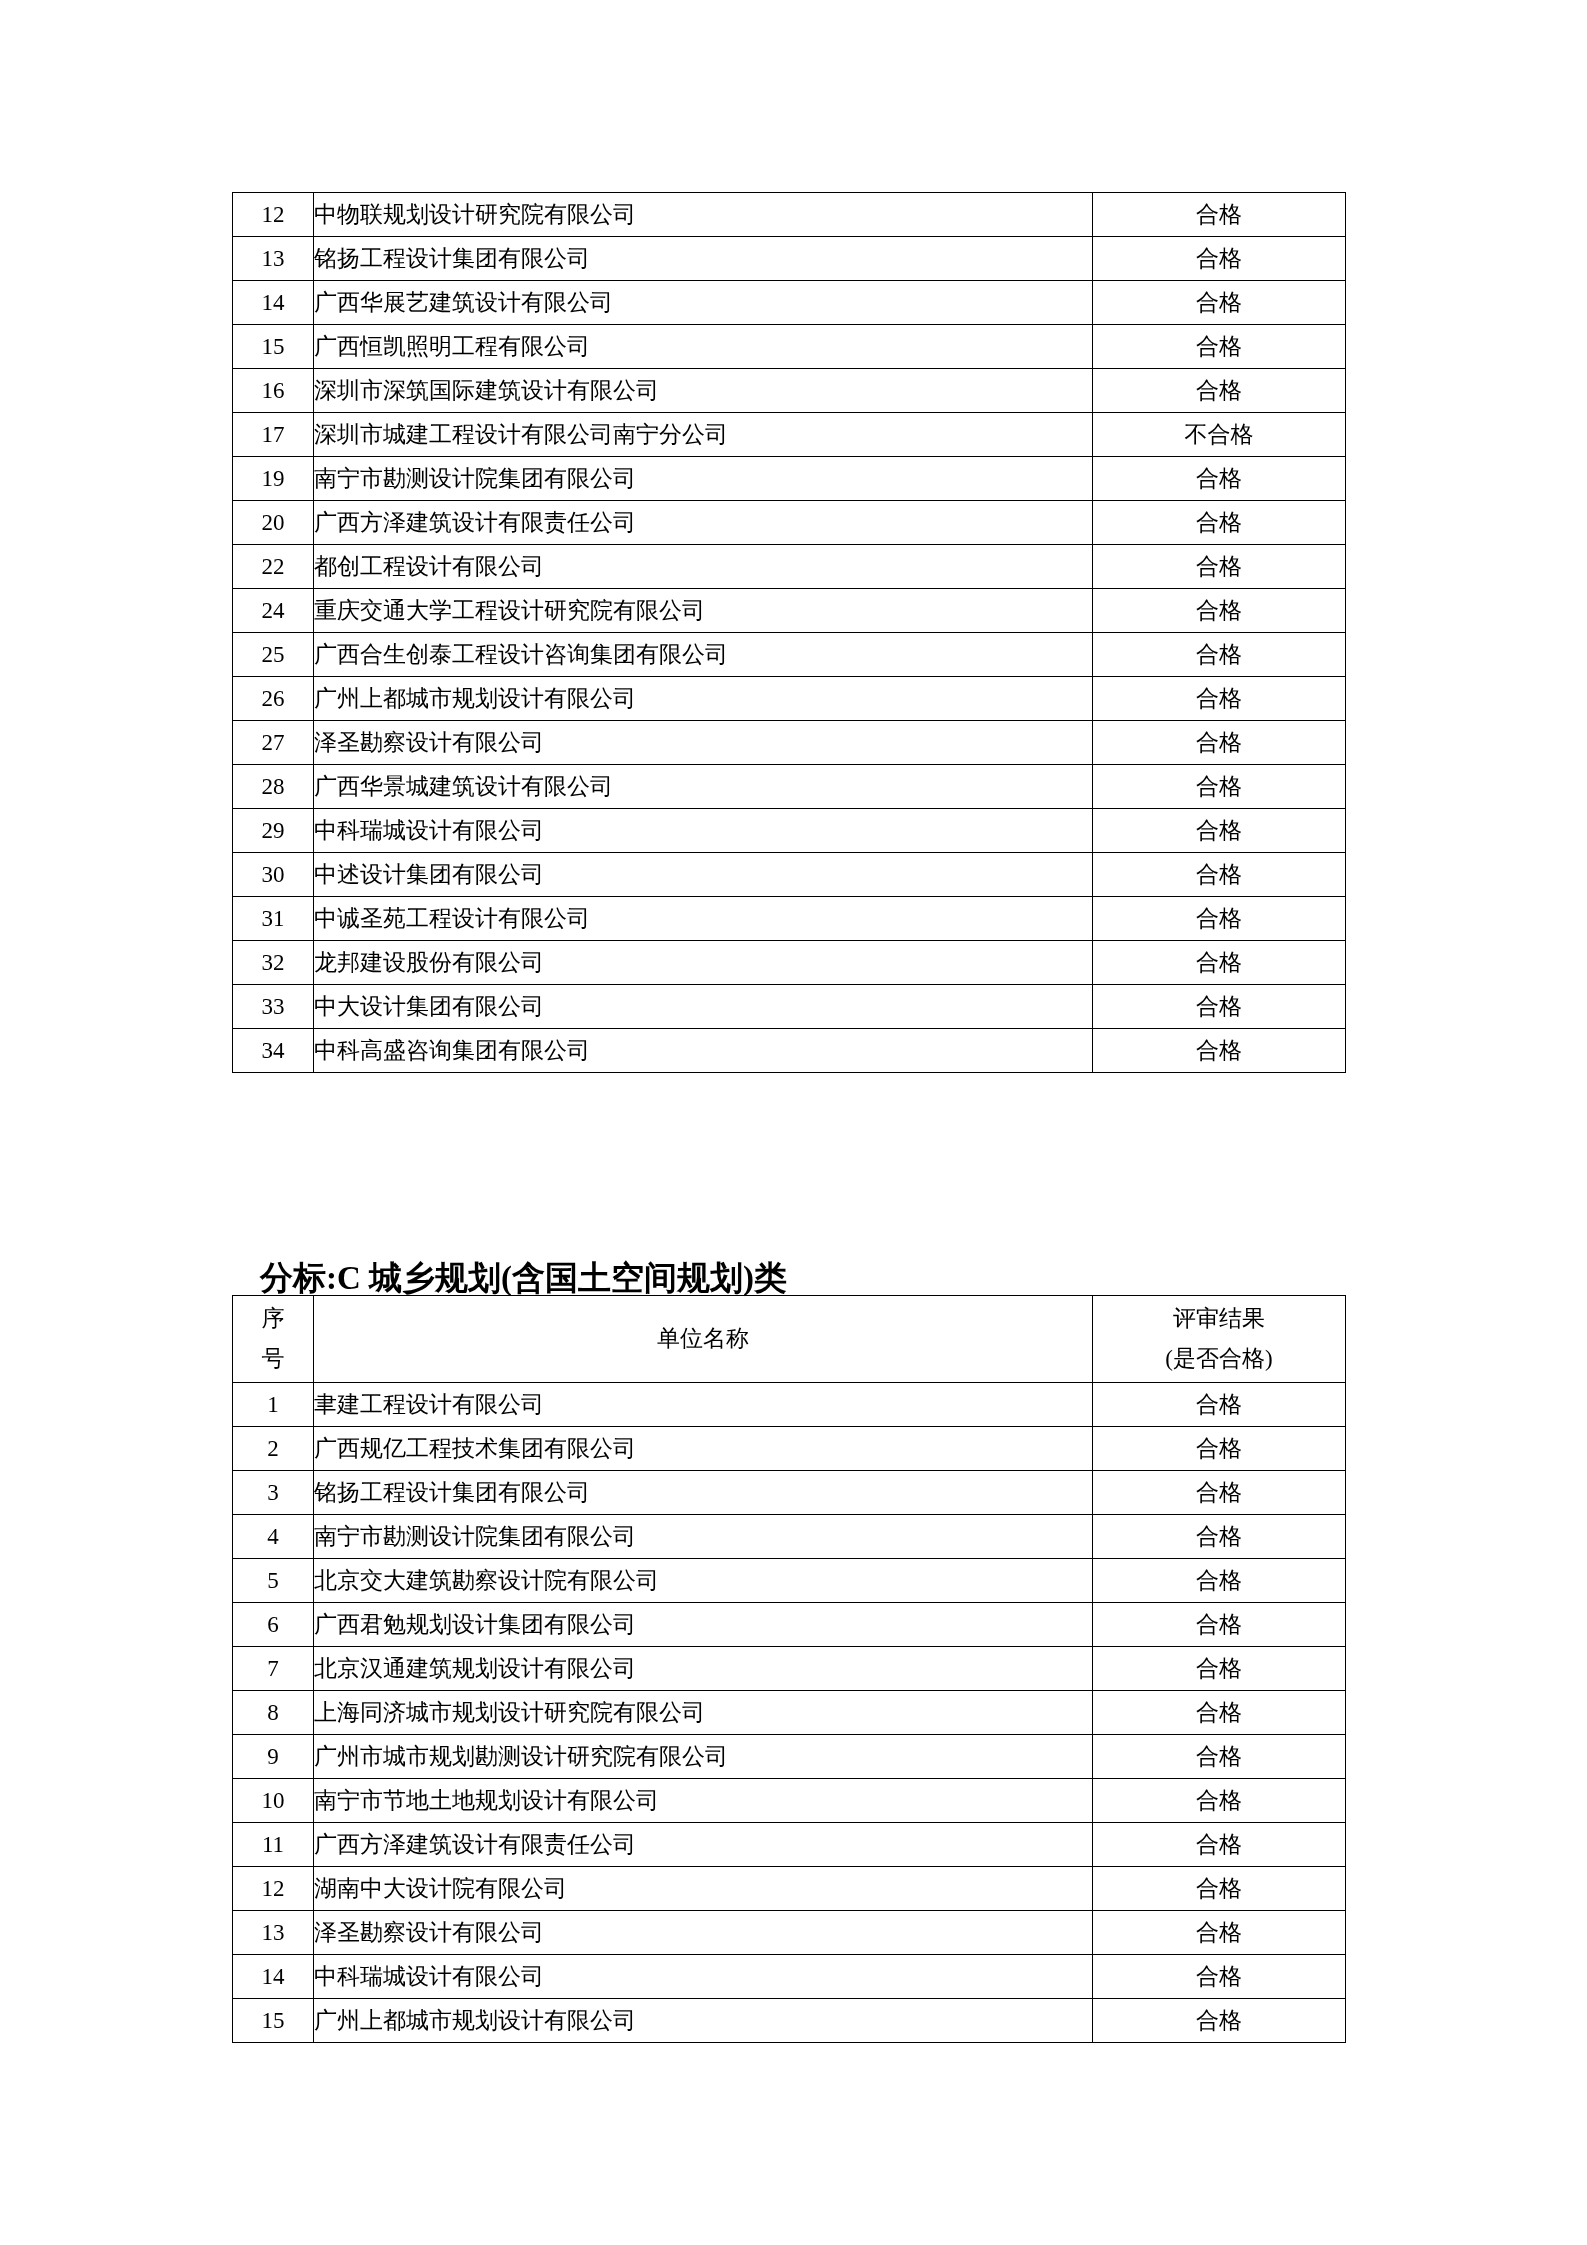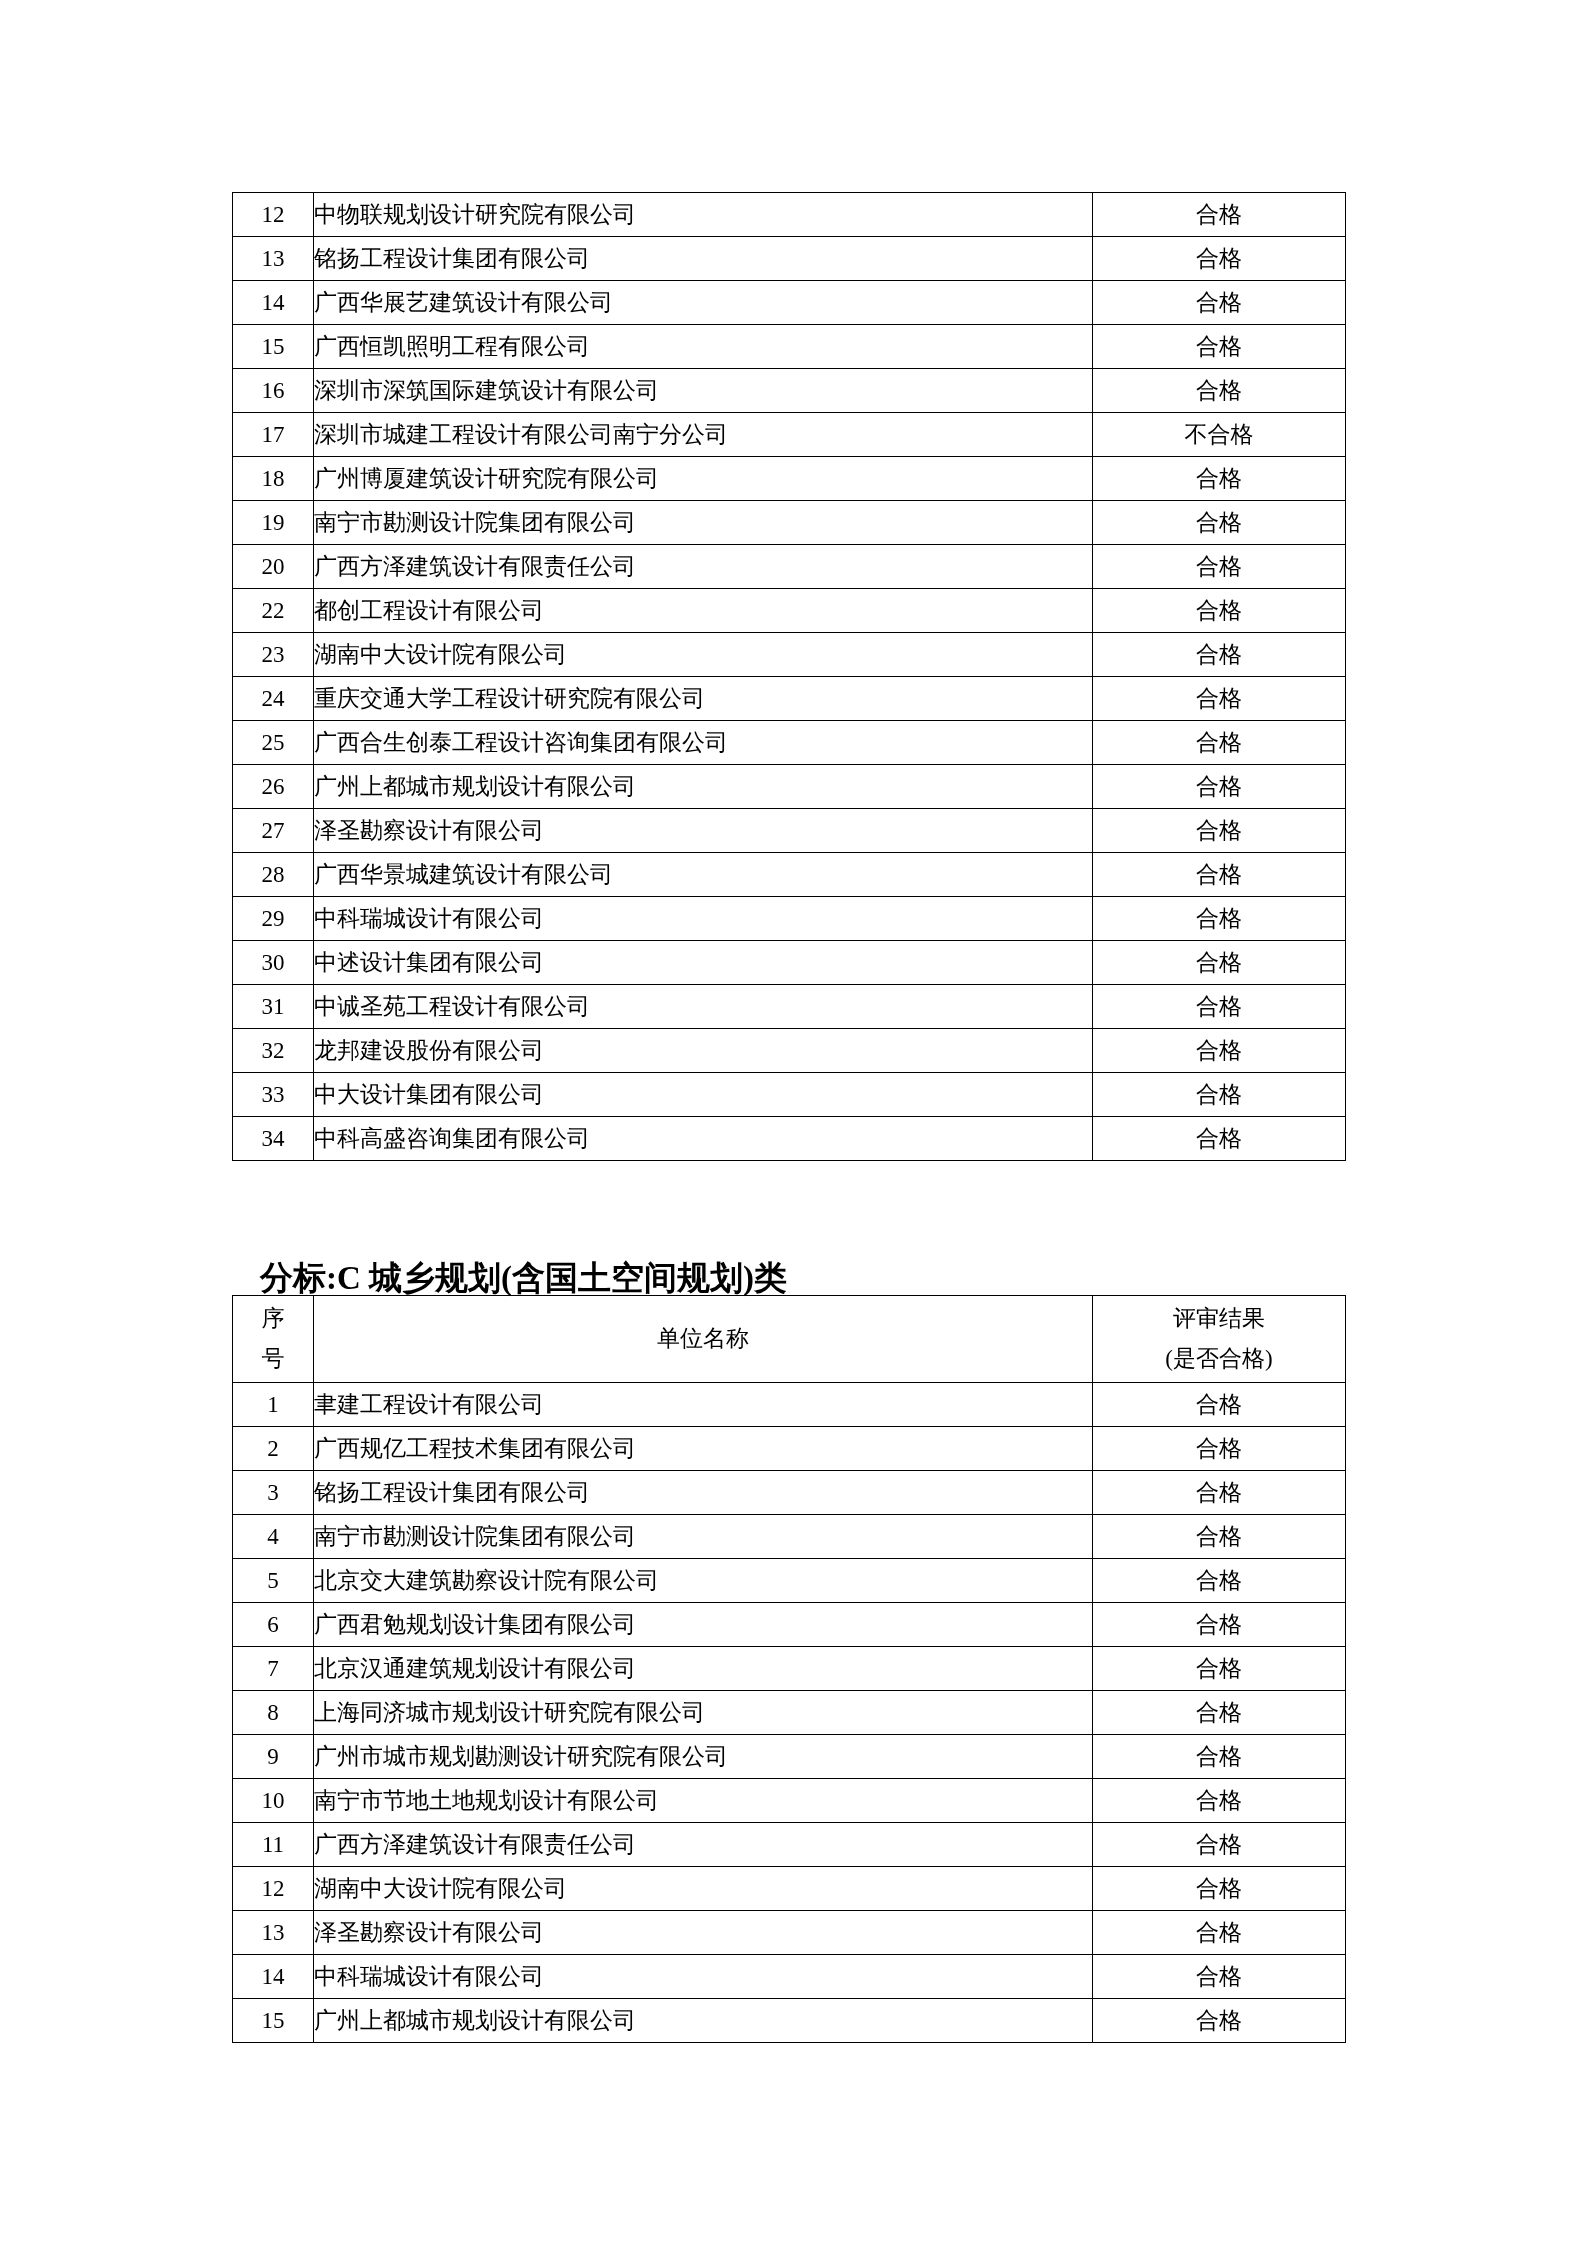--- a/index.html
+++ b/index.html
@@ -79,50 +79,40 @@
     <td class="c-name">深圳市深筑国际建筑设计有限公司</td>
     <td class="c-res">合格</td>
   </tr>
 
   <tr>
     <td class="c-seq">17</td>
     <td class="c-name">深圳市城建工程设计有限公司南宁分公司</td>
     <td class="c-res">不合格</td>
   </tr>
 
-  <tr>
-    <td class="c-seq">18</td>
-    <td class="c-name">广州博厦建筑设计研究院有限公司</td>
-    <td class="c-res">合格</td>
-  </tr>
 
   <tr>
     <td class="c-seq">19</td>
     <td class="c-name">南宁市勘测设计院集团有限公司</td>
     <td class="c-res">合格</td>
   </tr>
 
   <tr>
     <td class="c-seq">20</td>
     <td class="c-name">广西方泽建筑设计有限责任公司</td>
     <td class="c-res">合格</td>
   </tr>
 
 
   <tr>
     <td class="c-seq">22</td>
     <td class="c-name">都创工程设计有限公司</td>
     <td class="c-res">合格</td>
   </tr>
 
-  <tr>
-    <td class="c-seq">23</td>
-    <td class="c-name">湖南中大设计院有限公司</td>
-    <td class="c-res">合格</td>
-  </tr>
 
   <tr>
     <td class="c-seq">24</td>
     <td class="c-name">重庆交通大学工程设计研究院有限公司</td>
     <td class="c-res">合格</td>
   </tr>
 
   <tr>
     <td class="c-seq">25</td>
     <td class="c-name">广西合生创泰工程设计咨询集团有限公司</td>

